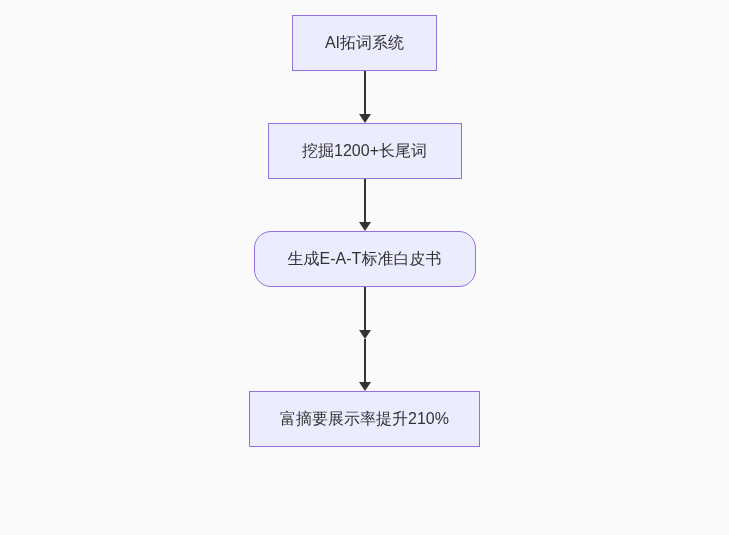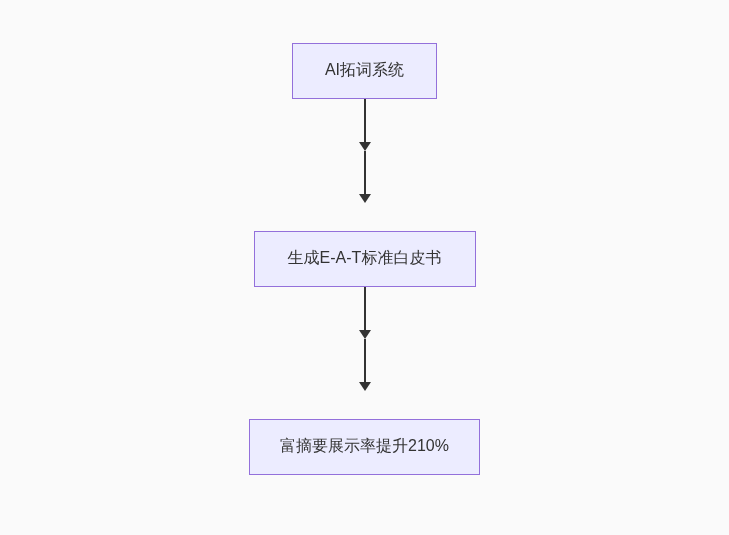--- a/index.html
+++ b/index.html
@@ -17,36 +17,36 @@
     overflow: hidden;
     display: flex;
     flex-direction: column;
     align-items: center;
     padding-top: 15px;
     box-sizing: border-box;
   }
   .node {
     box-sizing: border-box;
     height: 56px;
-    padding: 16px 20px;
+    padding: 6px 20px;
     background: #ECECFF;
     border: 1px solid #9370DB;
     color: #333333;
     font-size: 16px;
     display: flex;
+    align-items: center;
     justify-content: center;
     white-space: nowrap;
     flex: 0 0 auto;
-    margin-top: 28px;
   }
   
   .node:nth-of-type(1) { min-width: 145px; }
   .flow .node-1 { min-width: 145px; }
   .flow .node-2 { min-width: 194px; }
-  .flow .node-3 { min-width: 222px; }
+  .flow .node-3 { min-width: 222px; border-radius: 17px; }
   .flow .node-4 { min-width: 215px; }
   .flow .node-5 { min-width: 231px; }
   .edge {
     height: 52px;
     flex: 0 0 auto;
     display: flex;
     flex-direction: column;
     align-items: center;
   }
   .edge .line {
@@ -70,20 +70,23 @@
 
   <div class="node node-1">
     <span>AI拓词系统</span>
   </div>
 
   <div class="edge">
     <div class="line"></div>
     <div class="head"></div>
   </div>
 
+  <div class="node node-2">
+    <span>挖掘1200+长尾词</span>
+  </div>
 
   <div class="edge">
     <div class="line"></div>
     <div class="head"></div>
   </div>
 
   <div class="node node-3">
     <span>生成E-A-T标准白皮书</span>
   </div>
 

